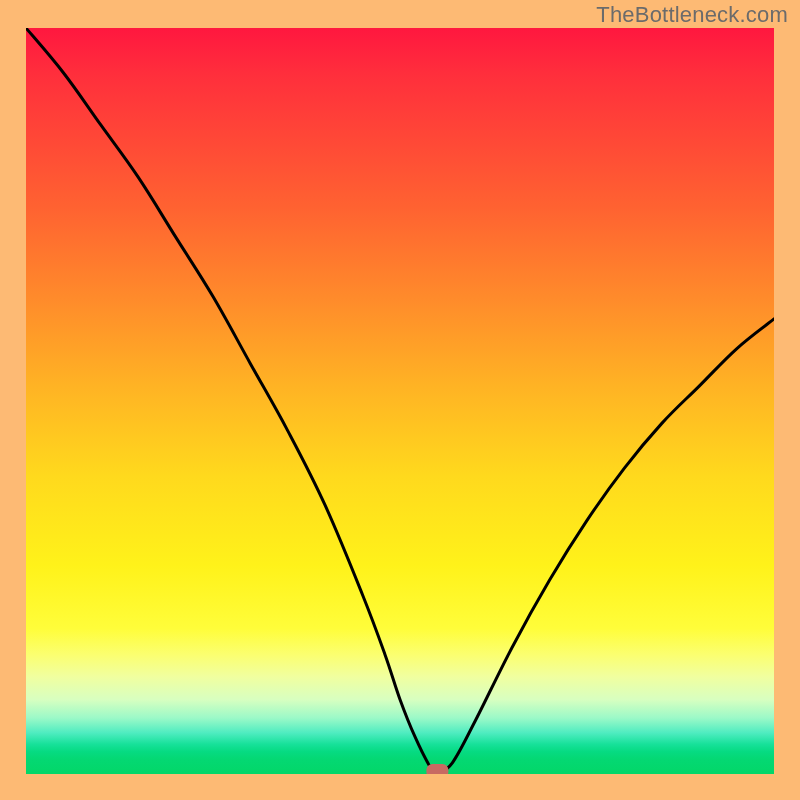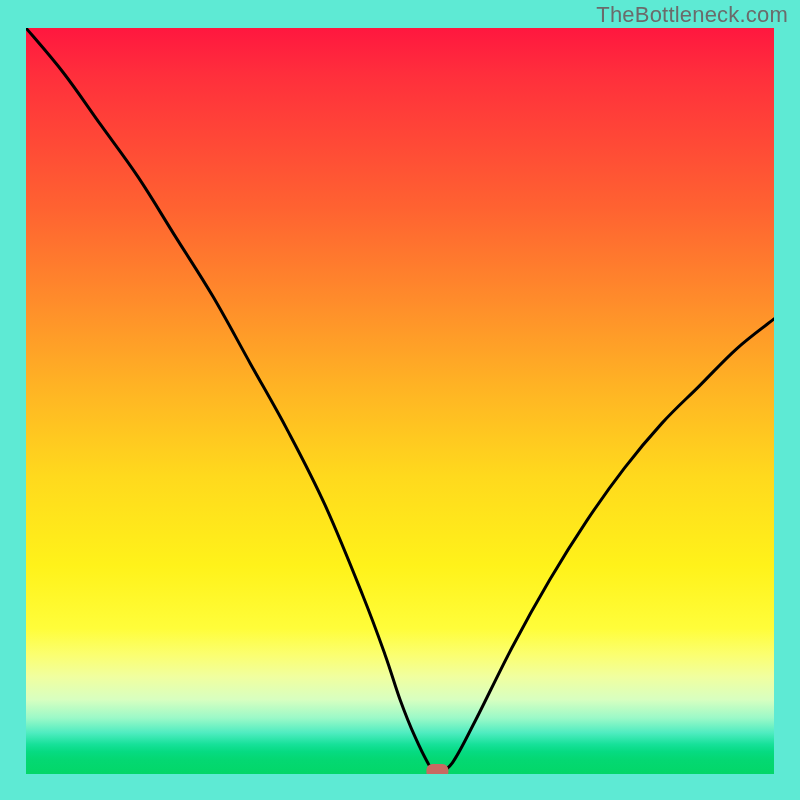--- a/index.html
+++ b/index.html
@@ -7,21 +7,21 @@
     width: 800px;
     height: 800px;
     overflow: hidden;
     background: #000;
     font-family: Arial, Helvetica, sans-serif;
   }
   .frame {
     position: relative;
     width: 800px;
     height: 800px;
-    background: #5eead4;
+    background: #fdba74;
   }
   .attribution {
     position: absolute;
     top: 2px;
     right: 12px;
     color: #6b6b6b;
     font-size: 22px;
     font-weight: 400;
     letter-spacing: 0.2px;
   }

